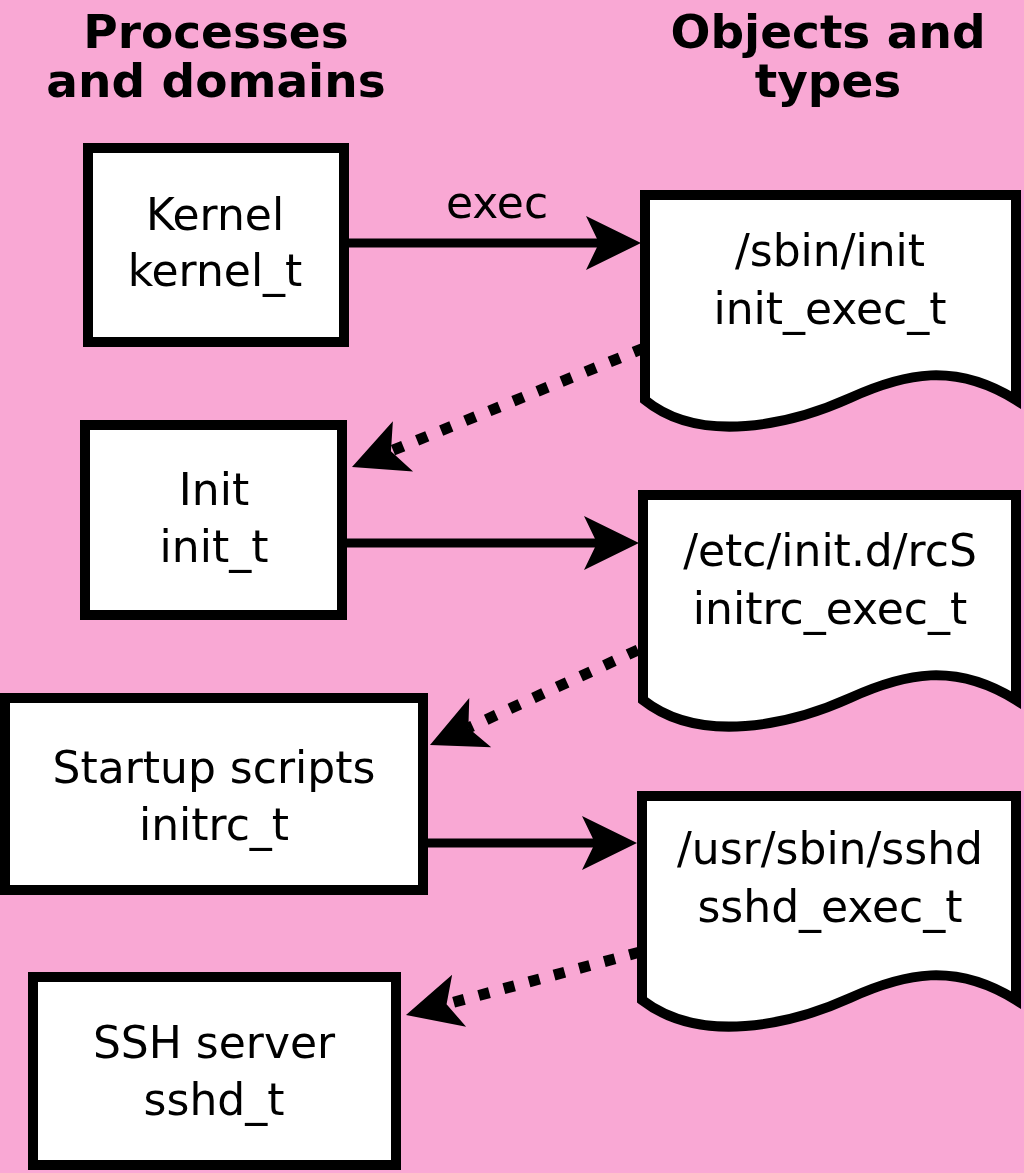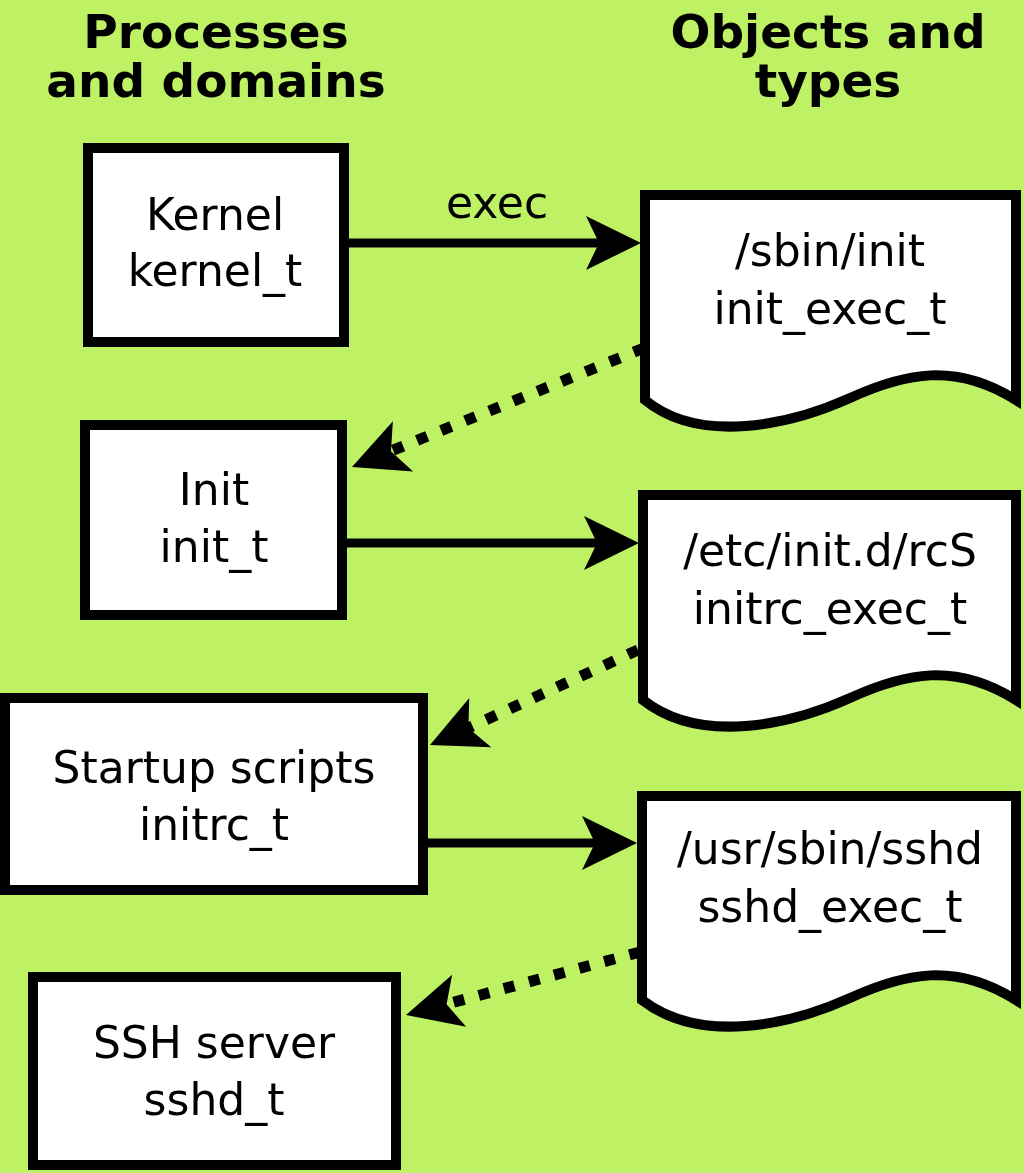--- a/index.html
+++ b/index.html
@@ -4,21 +4,21 @@
 <style>
   html, body {
     margin: 0;
     padding: 0;
     background: #ffffff;
   }
   .canvas {
     position: relative;
     width: 1024px;
     height: 1173px;
-    background: #bef264;
+    background: #f9a8d4;
     overflow: hidden;
   }
   svg { display: block; }
   .hdr {
     font-family: "DejaVu Sans", "Liberation Sans", sans-serif;
     font-size: 47px;
     font-weight: bold;
     fill: #000000;
     text-anchor: middle;
   }

